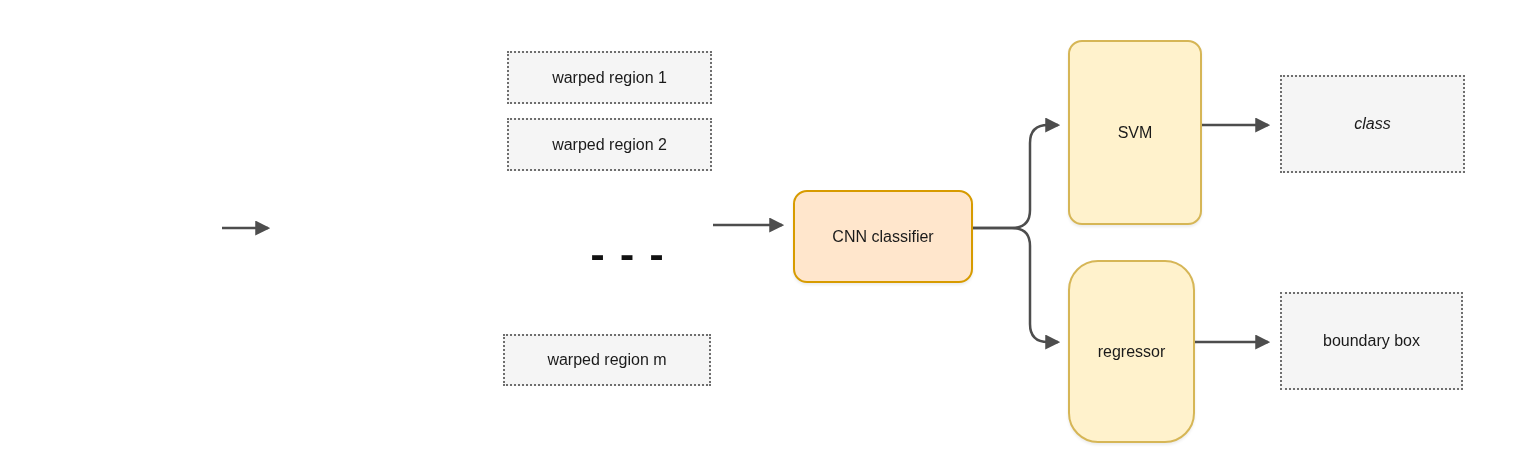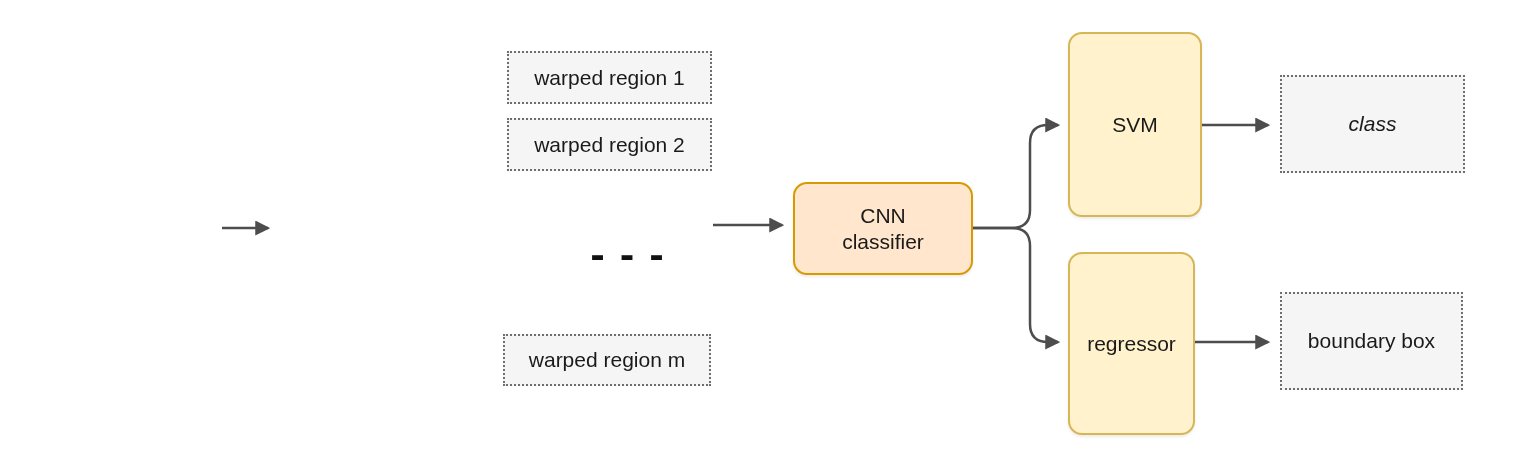--- a/index.html
+++ b/index.html
@@ -41,45 +41,46 @@
   .arrowhead-shape { fill: var(--arrow); }
 
   .node {
     position: absolute;
     box-sizing: border-box;
     display: flex;
     align-items: center;
     justify-content: center;
     text-align: center;
     color: var(--text);
-    font-size: 21px;
+    font-size: 16px;
     line-height: 1.2;
   }
   .dotted {
     background: var(--dotted-fill);
     border: 2px dotted var(--dotted-border);
   }
   .rounded {
     border-radius: 14px;
     box-shadow: 0 2px 3px rgba(0,0,0,0.08);
+    margin-top: 8px;
   }
   .green  { background: var(--green-fill);  border: 2.5px solid var(--green-border); }
   .orange { background: var(--orange-fill); border: 2.5px solid var(--orange-border); }
   .yellow { background: var(--yellow-fill); border: 2.5px solid var(--yellow-border); }
 
   #node-image      { left: 62px;   top: 179px; width: 158px; height: 98px; }
   #node-region     { left: 283px;  top: 181px; width: 170px; height: 97px; }
   #node-region .label { max-width: 110px; }
   #node-wr1        { left: 507px;  top: 51px;  width: 205px; height: 53px; }
   #node-wr2        { left: 507px;  top: 118px; width: 205px; height: 53px; justify-content: center; }
   #node-wrm        { left: 503px;  top: 334px; width: 208px; height: 52px; }
   #node-cnn        { left: 793px;  top: 182px; width: 180px; height: 93px; }
   #node-cnn .label { max-width: 110px; text-align: center; }
   #node-svm        { left: 1068px; top: 32px;  width: 134px; height: 185px; }
-  #node-regressor  { left: 1068px; top: 252px; width: 127px; height: 183px; }
+  #node-regressor  { left: 1068px; top: 252px; width: 127px; height: 183px; border-radius: 30px; }
   #node-class      { left: 1280px; top: 75px;  width: 185px; height: 98px; font-style: italic; }
   #node-boundary   { left: 1280px; top: 292px; width: 183px; height: 98px; }
 
   #ellipsis {
     position: absolute;
     left: 590px; top: 190px;
     width: 80px; height: 70px;
     display: flex;
     align-items: flex-end;
     justify-content: center;

